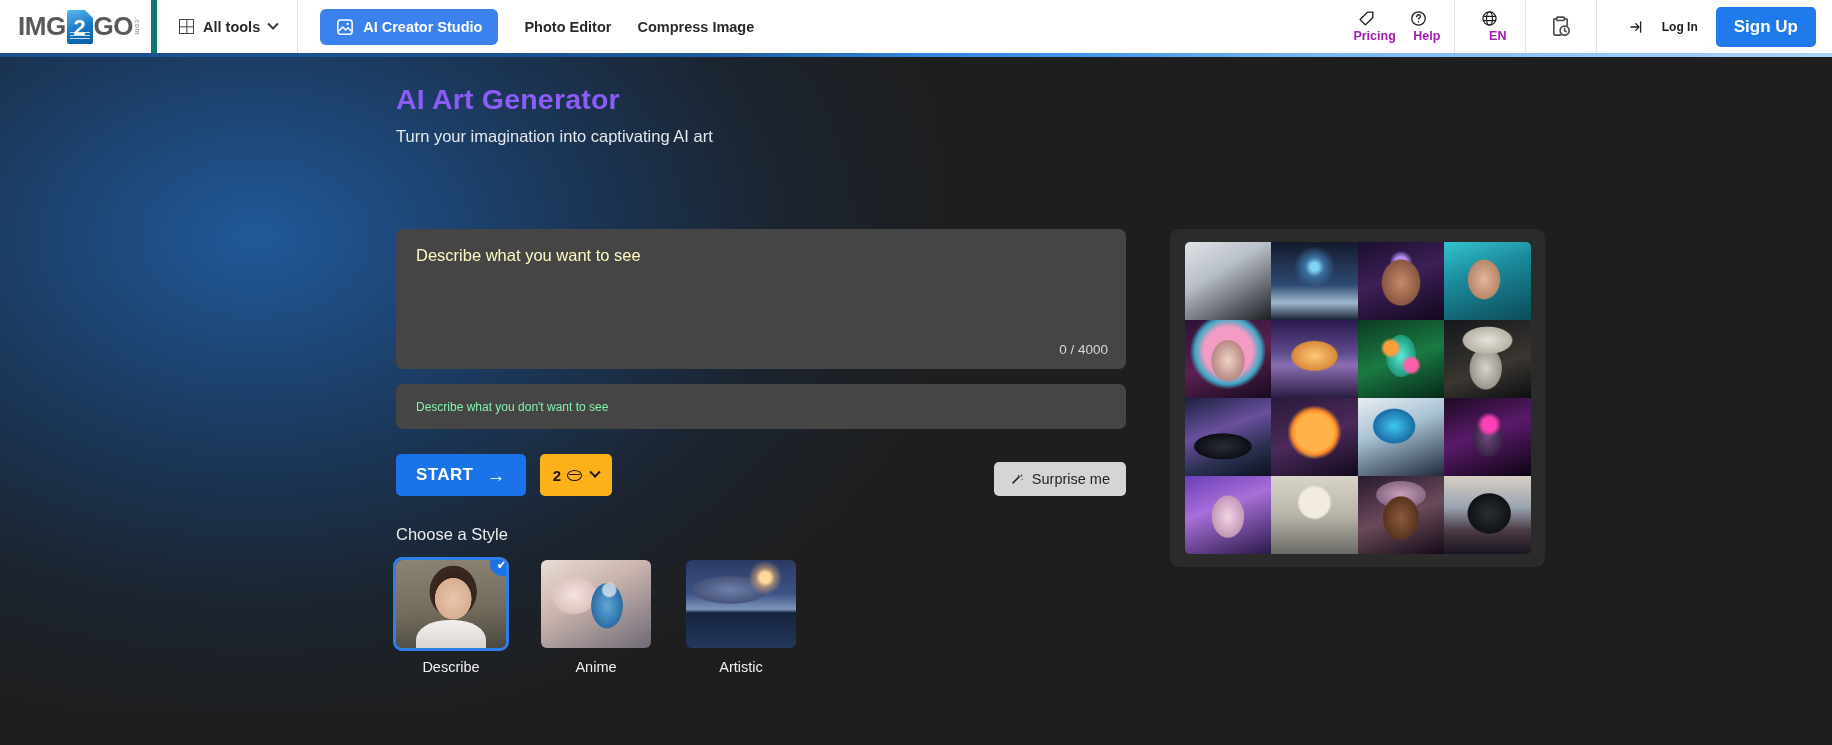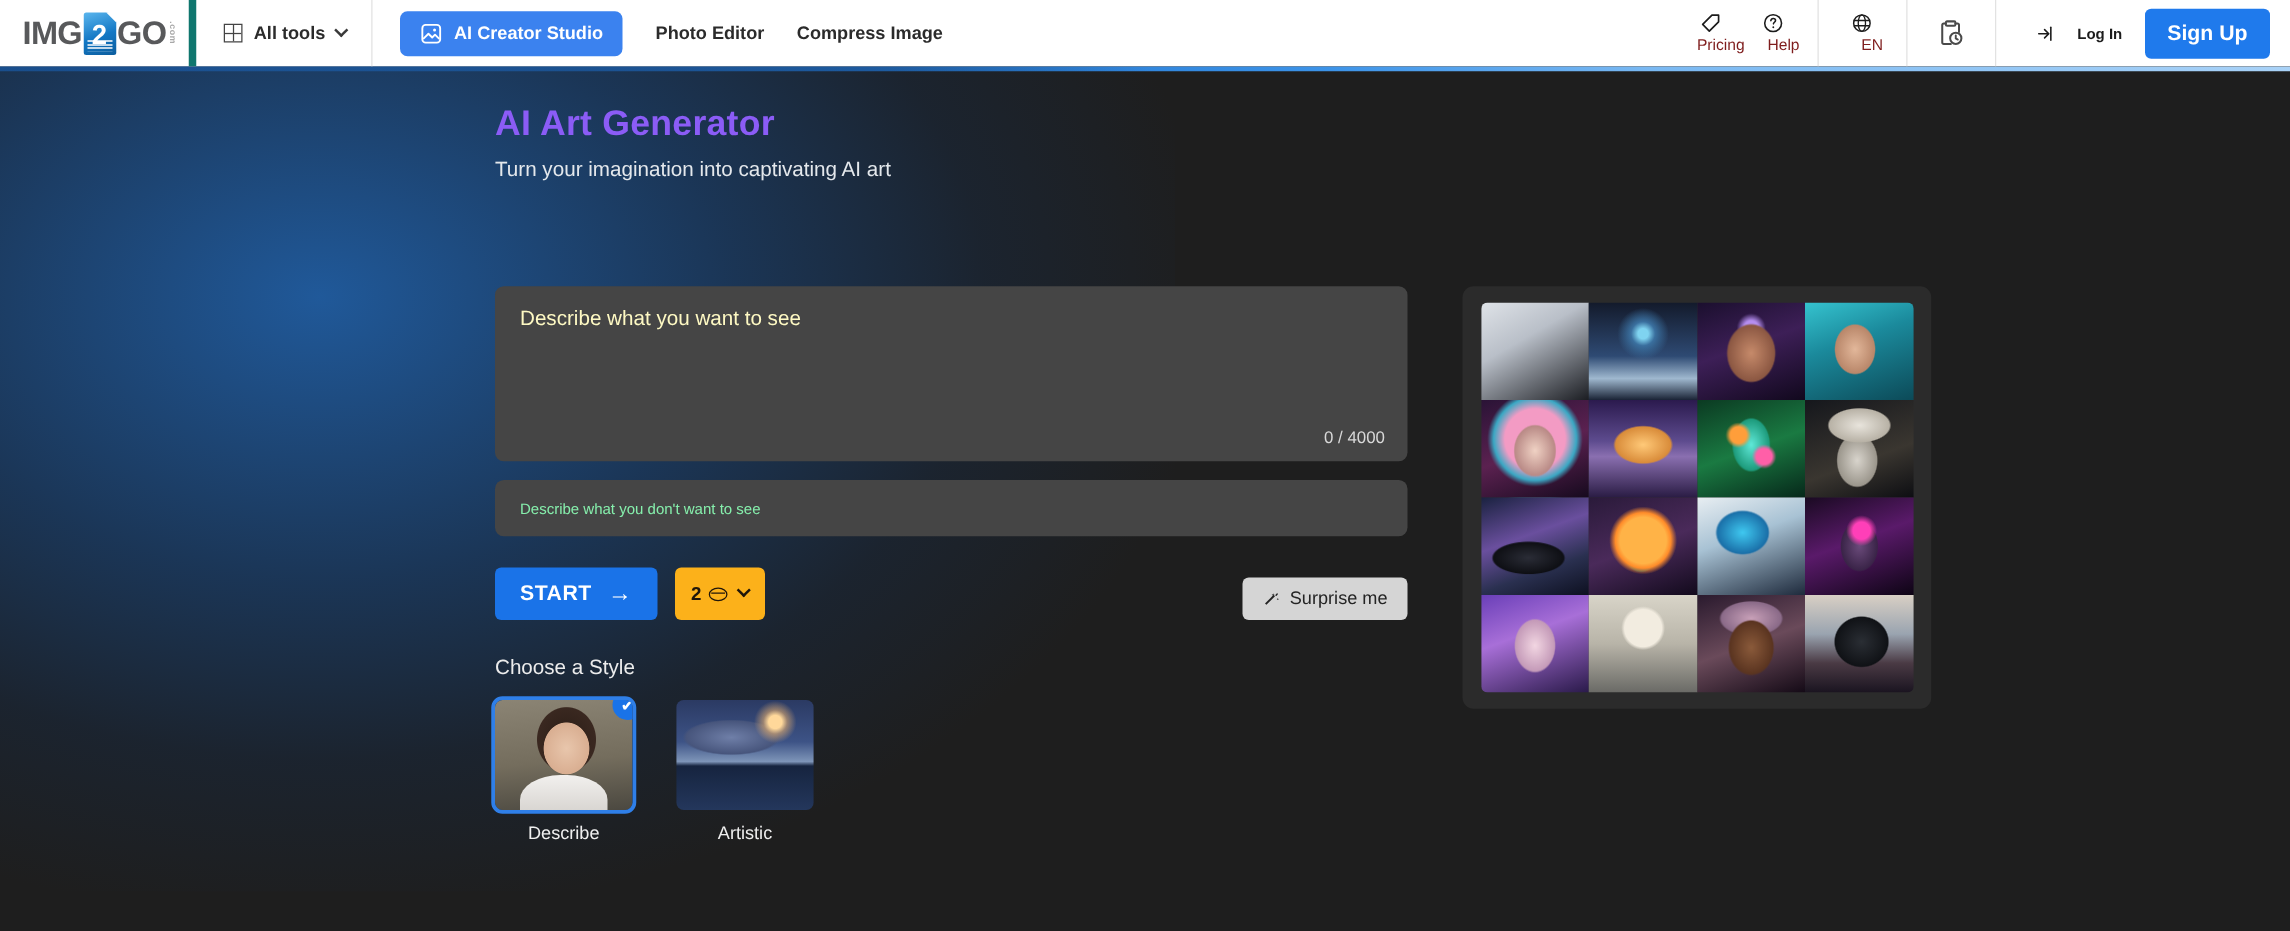--- a/index.html
+++ b/index.html
@@ -56,21 +56,21 @@
     background: #3b82ef; color: #fff; border-radius: 6px;
     padding: 9px 16px; margin-left: 22px; font-size: 14.5px; font-weight: bold; cursor: pointer;
   }
   .nav-item { font-size: 14.5px; font-weight: bold; color: #2b2b2b; margin-left: 26px; cursor: pointer; }
 
   .nav-right { margin-left: auto; display: flex; align-items: center; height: 53px; padding-right: 16px; }
   .icon-link {
     display: flex; flex-direction: column; align-items: center; justify-content: center;
     gap: 2px; min-width: 46px; height: 53px; cursor: pointer; color: #1c1c1c;
   }
-  .icon-link .lbl { font-size: 12.5px; font-weight: normal; color: #7f1d1d; margin-left: 16px; }
+  .icon-link .lbl { font-size: 12.5px; font-weight: bold; color: #a21caf; margin-left: 16px; }
   .divider-v { width: 1px; height: 53px; background: #e2e2e2; margin: 0 12px; }
   .login {
     display: flex; align-items: center; gap: 17px; font-size: 12px;
     font-weight: bold; color: #1c1c1c; margin: 0 18px 0 20px; cursor: pointer;
   }
   .signup {
     background: #1f7aec; color: #fff; font-size: 17px; font-weight: bold;
     padding: 10px 18px; border-radius: 5px; cursor: pointer;
   }
 
@@ -322,20 +322,26 @@
 
         <div class="styles">
           <div class="style-item">
             <div class="thumb sel">
               <div class="check">✔</div>
               <div class="art-realistic"></div>
             </div>
             <div class="style-label">Describe</div>
           </div>
 
+          <div class="style-item">
+            <div class="thumb">
+              <div class="art-anime"></div>
+            </div>
+            <div class="style-label">Anime</div>
+          </div>
 
           <div class="style-item">
             <div class="thumb">
               <div class="art-artistic"></div>
             </div>
             <div class="style-label">Artistic</div>
           </div>
         </div>
       </div>
 

